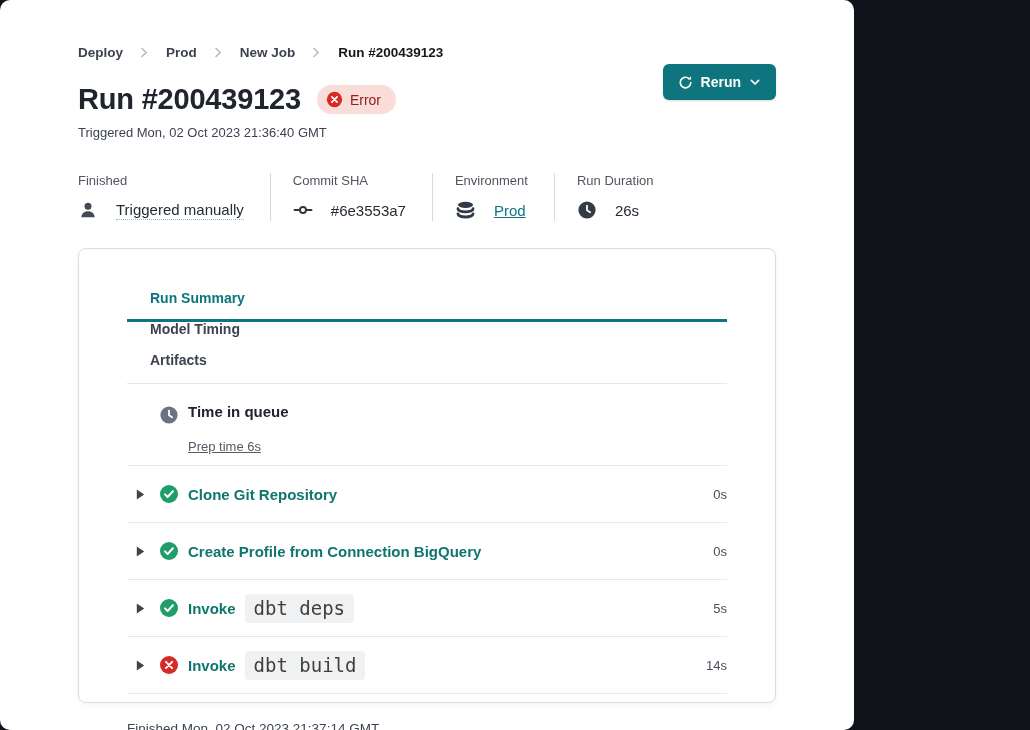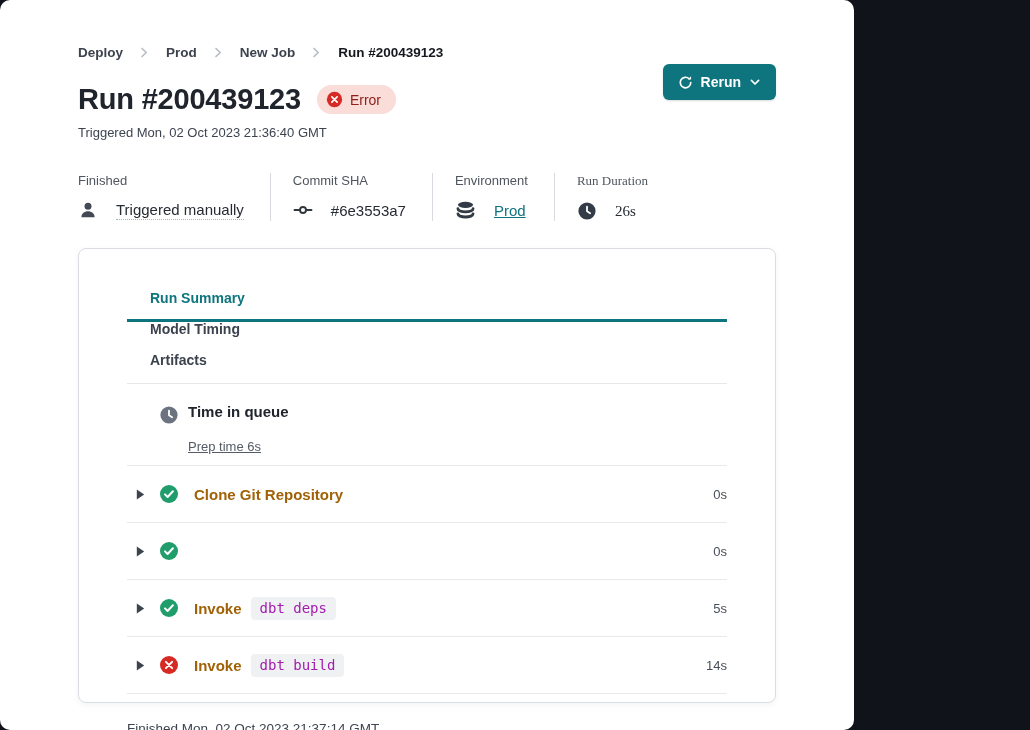--- a/index.html
+++ b/index.html
@@ -35,21 +35,21 @@
     position:absolute; top:64px; right:78px;
     display:flex; align-items:center; gap:8px;
     background:#0e757e; color:#ffffff; border:none; border-radius:6px;
     padding:10px 15px; font-size:14px; font-weight:600; cursor:pointer;
     font-family:inherit; box-shadow:0 1px 2px rgba(0,0,0,.15);
   }
 
   
   .meta-row { margin-top:33px; display:flex; align-items:stretch; }
   .meta-col { padding-right:26px; margin-right:22px; border-right:1px solid #d7dadf; }
-  .meta-col:last-child { border-right:none;font-family:Liberation Serif, serif; }
+  .meta-col:last-child { border-right:none; }
   .meta-label { font-size:13px; color:#4f565f; margin-bottom:12px; }
   .meta-value { display:flex; align-items:center; gap:18px; font-size:15px; color:#262b33; }
   .meta-value svg { display:block; flex:none; }
   .tooltip-text { border-bottom:1.5px dotted #8fbecd; padding-bottom:1px; cursor:help; }
   .env-link { color:#0e757e; text-decoration:underline; cursor:pointer; }
 
   
   .card {
     margin:27px 78px 0 78px; height:455px;
     border:1px solid #d9dce1; border-radius:8px;
@@ -67,24 +67,24 @@
 
   
   .queue-row { display:flex; align-items:flex-start; gap:9px; padding:19px 0 0 32px; height:82px; border-bottom:1px solid #e7e9ec; }
   .queue-row svg { margin-top:2px; flex:none; }
   .queue-title { font-size:15px; font-weight:700; color:#20242c; }
   .queue-link { display:inline-block; margin-top:19px; font-size:13px; color:#555c66; text-decoration:underline; cursor:pointer; }
 
   .step-row { display:flex; align-items:center; height:57px; border-bottom:1px solid #e7e9ec; padding-left:8px; cursor:pointer; }
   .caret { display:flex; width:14px; flex:none; cursor:pointer; }
   .step-status { margin-left:10px; flex:none; display:flex; }
-  .step-title { margin-left:15px; font-size:15px; font-weight:700; color:#a16207; }
+  .step-title { margin-left:9px; font-size:15px; font-weight:700; color:#0f766e; }
   .code-chip {
     margin-left:9px; background:#f0f1f3; border-radius:4px; padding:3px 9px 4px 9px;
-    font-family:"DejaVu Sans Mono","Liberation Mono",monospace; font-size:14px; color:#a21caf;
+    font-family:"DejaVu Sans Mono","Liberation Mono",monospace; font-size:19px; color:#404040;
   }
   .duration { margin-left:auto; font-size:13px; color:#495059; }
 
   .card-footer { padding-top:27px; font-size:13.5px; color:#3d4450; }
 </style>
 </head>
 <body>
 
 <div class="screen">
   <div class="page">
@@ -233,20 +233,21 @@
           <svg width="10" height="13" viewBox="0 0 10 13">
             <path d="M1.8 1.4v10.2L9.2 6.5z" fill="#3d444e"></path>
           </svg>
         </span>
       <span class="step-status">
           <svg width="20" height="20" viewBox="0 0 20 20">
             <circle cx="10" cy="10" r="9" fill="#1f9d6b"></circle>
             <path d="M6 10.4l2.6 2.6 5.3-5.7" stroke="#fff" stroke-width="2" fill="none" stroke-linecap="round" stroke-linejoin="round"></path>
           </svg>
         </span>
+      <span class="step-title">Create Profile from Connection BigQuery</span>
       <span class="duration">0s</span>
     </div>
 
     <div class="step-row">
       <span class="caret">
           <svg width="10" height="13" viewBox="0 0 10 13">
             <path d="M1.8 1.4v10.2L9.2 6.5z" fill="#3d444e"></path>
           </svg>
         </span>
       <span class="step-status">

